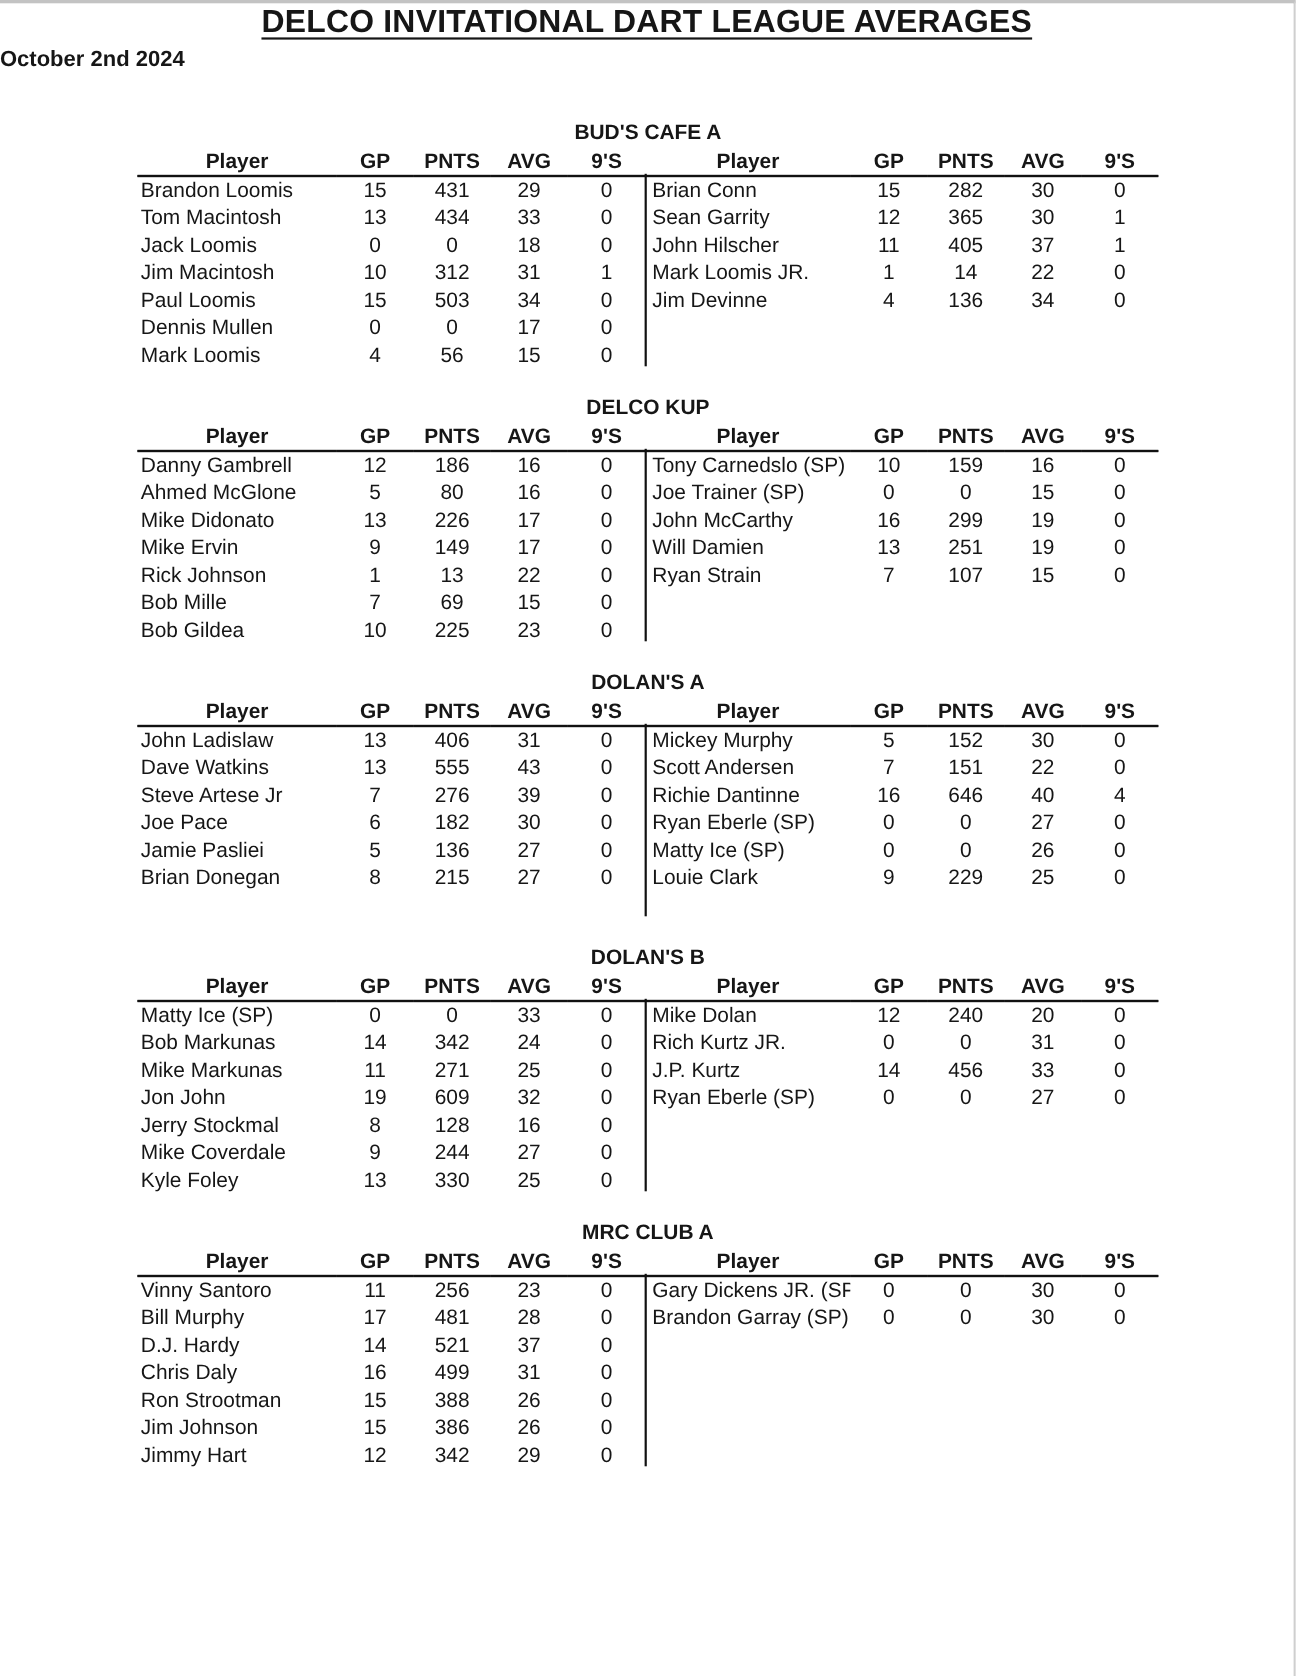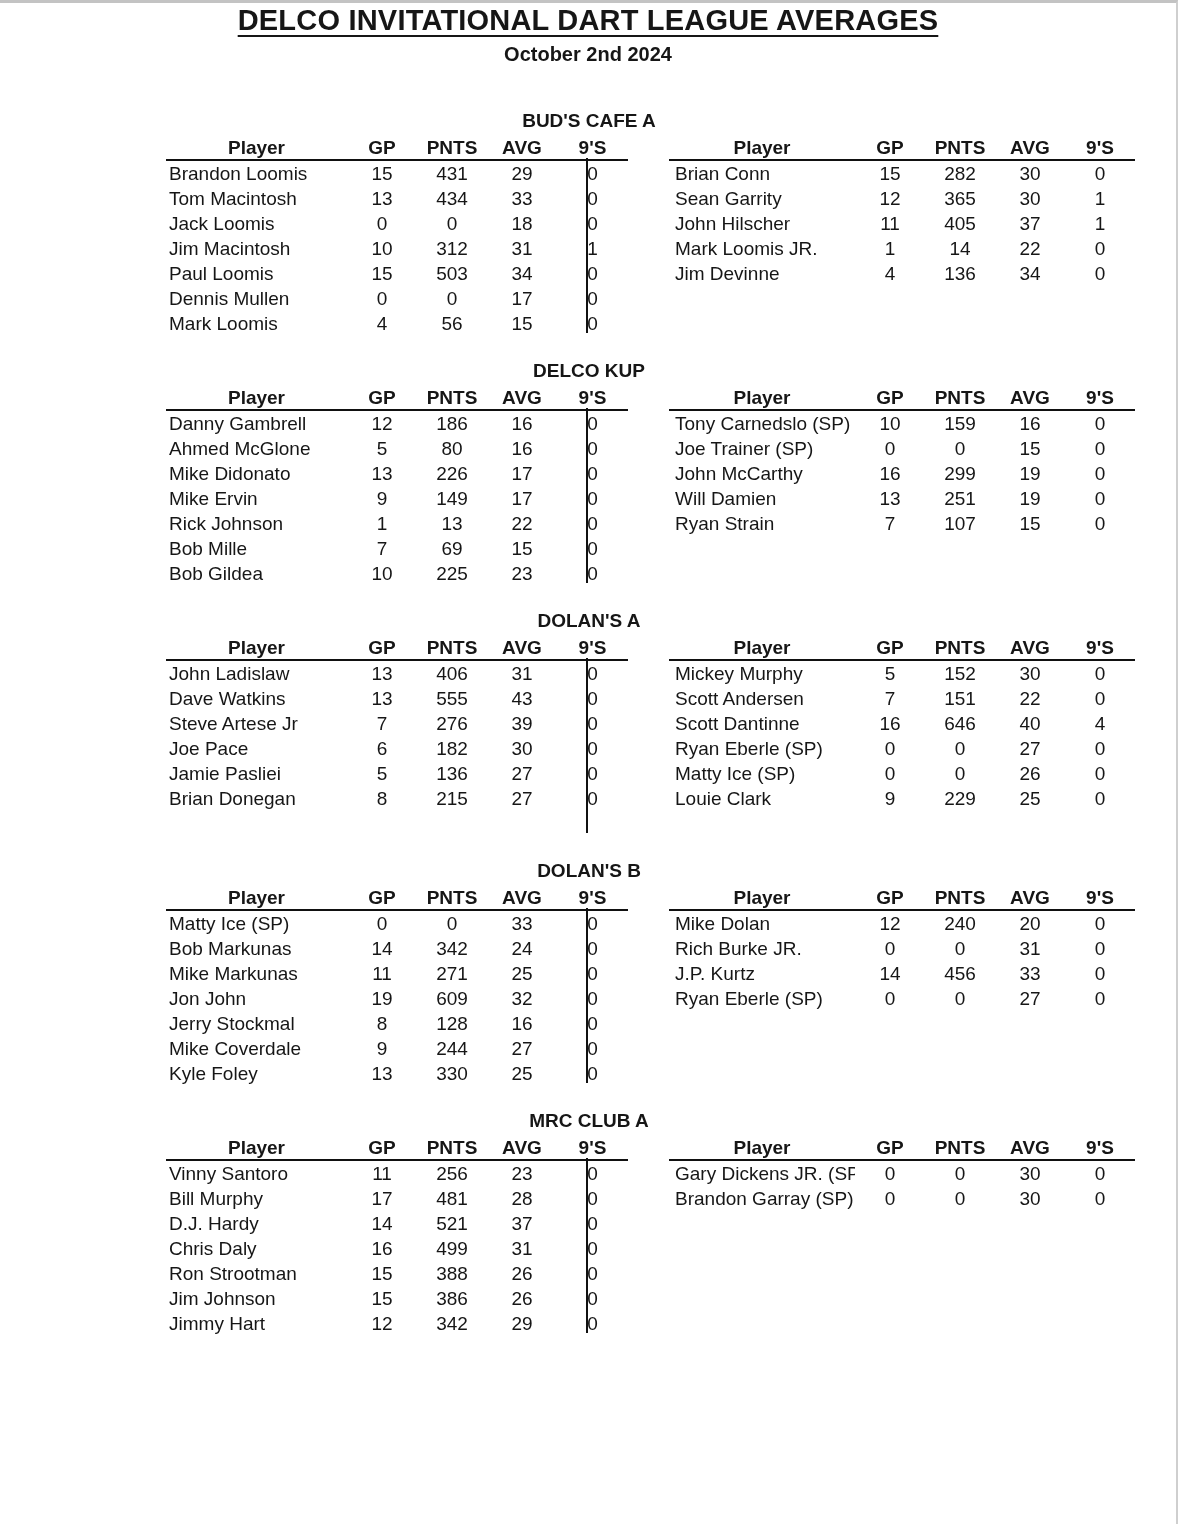--- a/index.html
+++ b/index.html
@@ -26,21 +26,20 @@
     font-weight: 700;
     letter-spacing: 0.2px;
   }
   .doc-title span {
     text-decoration: underline;
     text-decoration-thickness: 2px;
     text-underline-offset: 5px;
   }
   .doc-subtitle {
     margin-top: 6px;
-    text-align: center;
     font-size: 20px;
     line-height: 22px;
     font-weight: 700;
   }
   .sections {
     margin-top: 46px;
     margin-left: 125px;
     width: 928px;
   }
   .league-section {
@@ -55,21 +54,20 @@
   }
   .tables {
     position: relative;
     display: flex;
     height: 196px;
   }
   table {
     border-collapse: collapse;
     table-layout: fixed;
     align-self: flex-start;
-    margin-left: 41px;
   }
   table.left-table  { width: 462px; }
   table.right-table { width: 466px; }
   col.c-gp, col.c-pnts, col.c-avg, col.c-nines { width: 70px; }
   table.left-table  col.c-player { width: 181px; }
   table.left-table  col.c-nines  { width: 71px; }
   table.right-table col.c-player { width: 186px; }
   th {
     height: 19px;
     padding: 0;
@@ -463,21 +461,21 @@
                 <td class="num-col">0</td>
               </tr>
               <tr>
                 <td class="player-col">Scott Andersen</td>
                 <td class="num-col">7</td>
                 <td class="num-col">151</td>
                 <td class="num-col">22</td>
                 <td class="num-col">0</td>
               </tr>
               <tr>
-                <td class="player-col">Scott Dantinne</td>
+                <td class="player-col">Richie Dantinne</td>
                 <td class="num-col">16</td>
                 <td class="num-col">646</td>
                 <td class="num-col">40</td>
                 <td class="num-col">4</td>
               </tr>
               <tr>
                 <td class="player-col">Ryan Eberle (SP)</td>
                 <td class="num-col">0</td>
                 <td class="num-col">0</td>
                 <td class="num-col">27</td>
@@ -594,21 +592,21 @@
         </thead>
         <tbody>
               <tr>
                 <td class="player-col">Mike Dolan</td>
                 <td class="num-col">12</td>
                 <td class="num-col">240</td>
                 <td class="num-col">20</td>
                 <td class="num-col">0</td>
               </tr>
               <tr>
-                <td class="player-col">Rich Burke JR.</td>
+                <td class="player-col">Rich Kurtz JR.</td>
                 <td class="num-col">0</td>
                 <td class="num-col">0</td>
                 <td class="num-col">31</td>
                 <td class="num-col">0</td>
               </tr>
               <tr>
                 <td class="player-col">J.P. Kurtz</td>
                 <td class="num-col">14</td>
                 <td class="num-col">456</td>
                 <td class="num-col">33</td>

